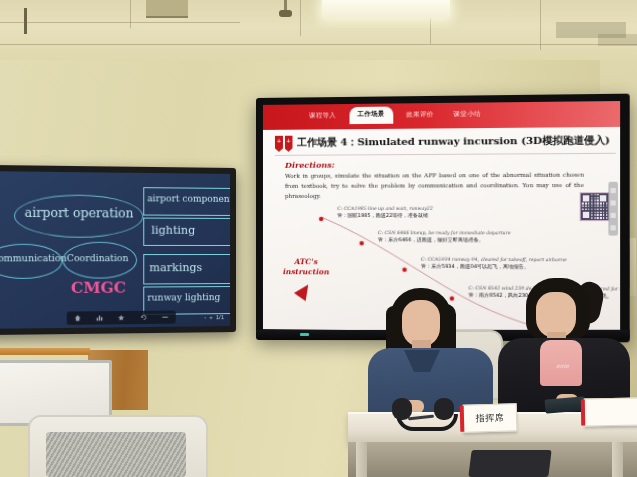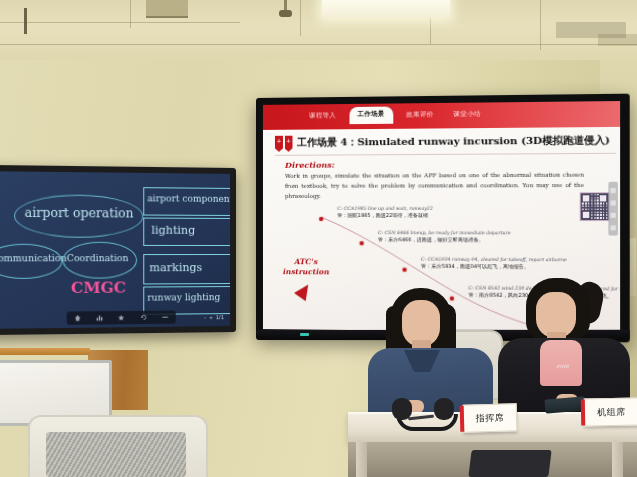--- a/index.html
+++ b/index.html
@@ -518,19 +518,18 @@
     <div class="hs-mic"></div>
   </div>
   <div class="device"></div>
 
   <div class="placard pl1">
     <div class="placard-stripe"></div>
     <div class="placard-txt">指挥席</div>
   </div>
   <div class="placard pl2">
     <div class="placard-stripe"></div>
-    <div class="placard-txt">机组席</div>
   </div>
 
   <div class="chair-back"></div>
   <div class="chair-mesh"></div>
 
 </div>
 
 </body></html>

